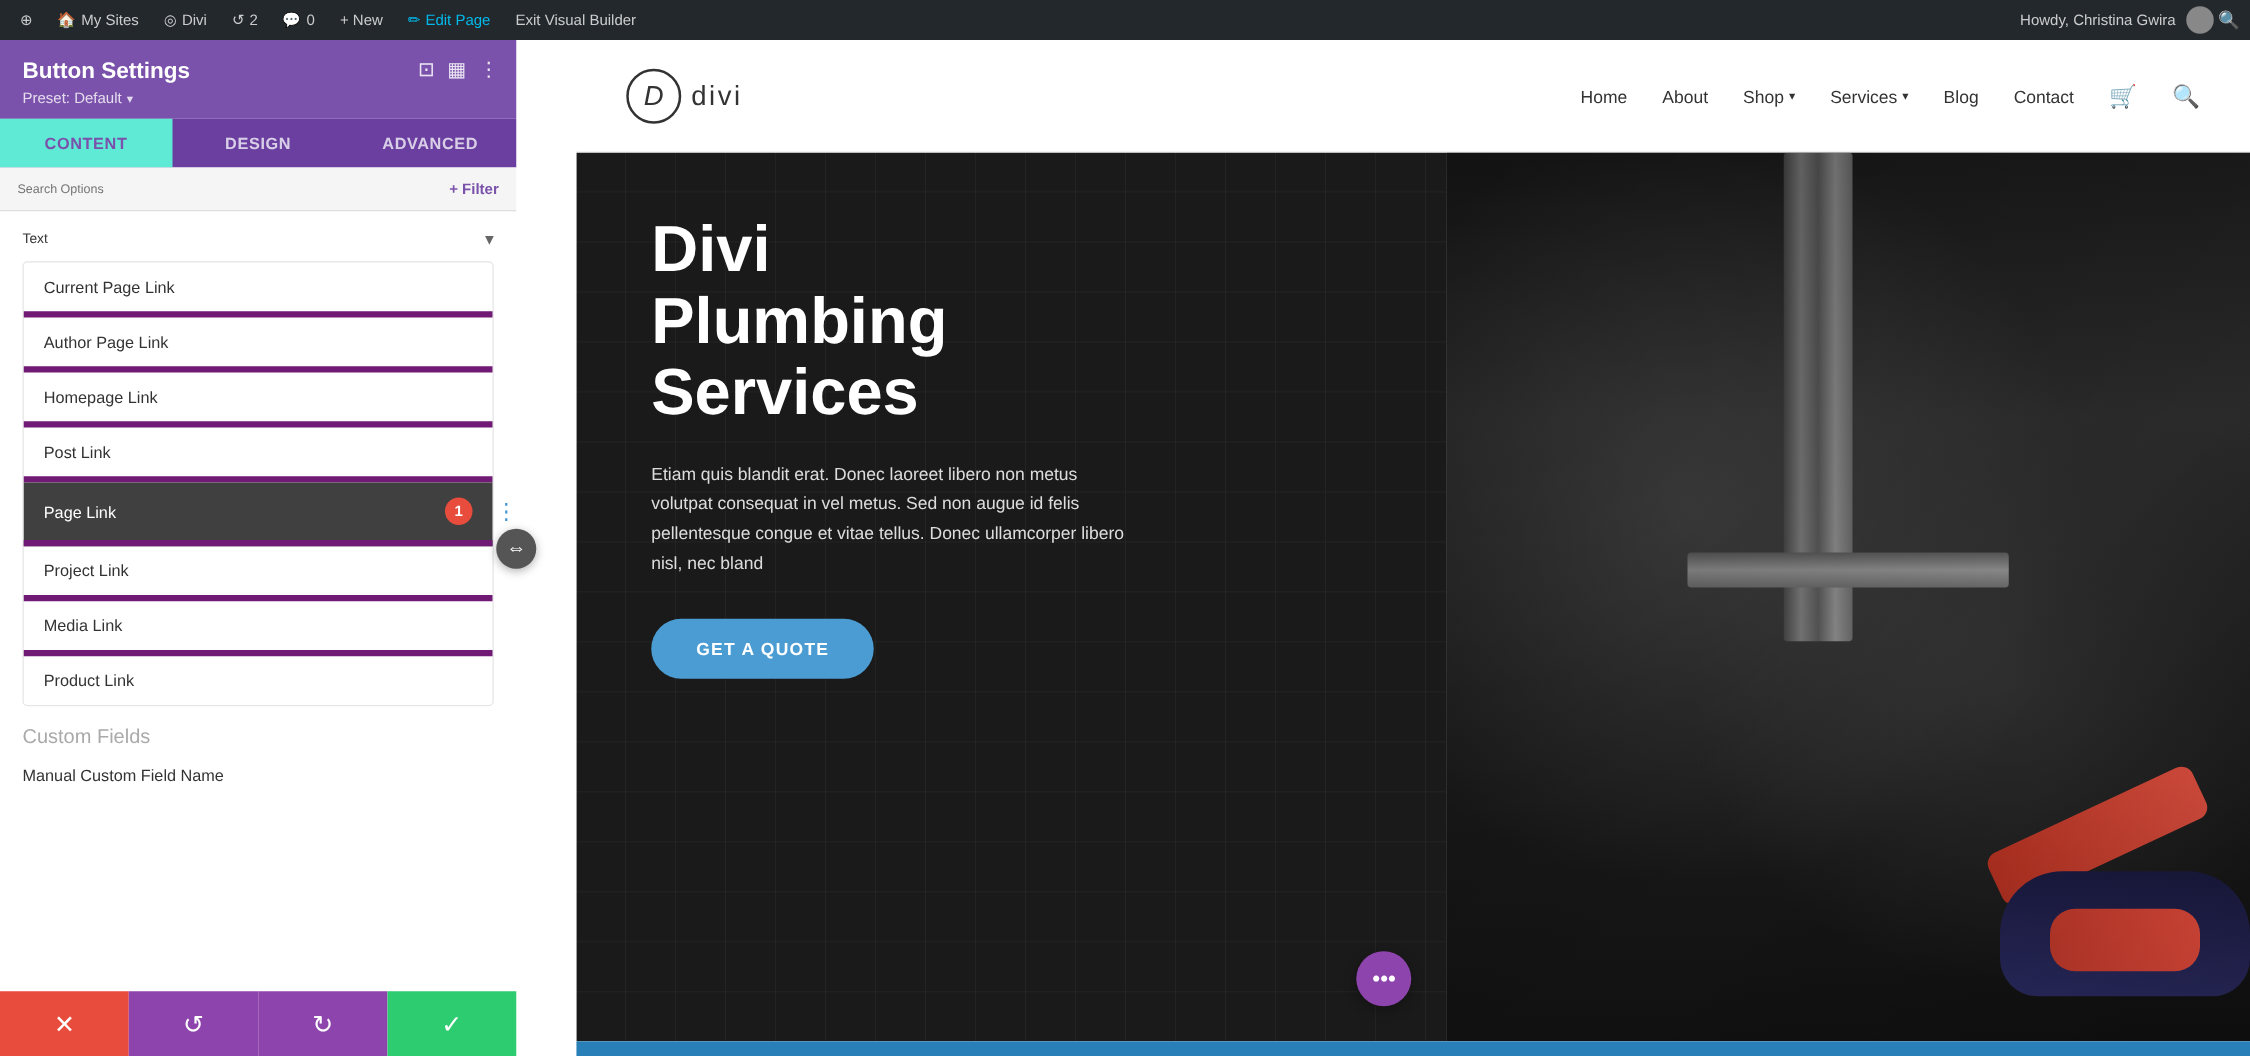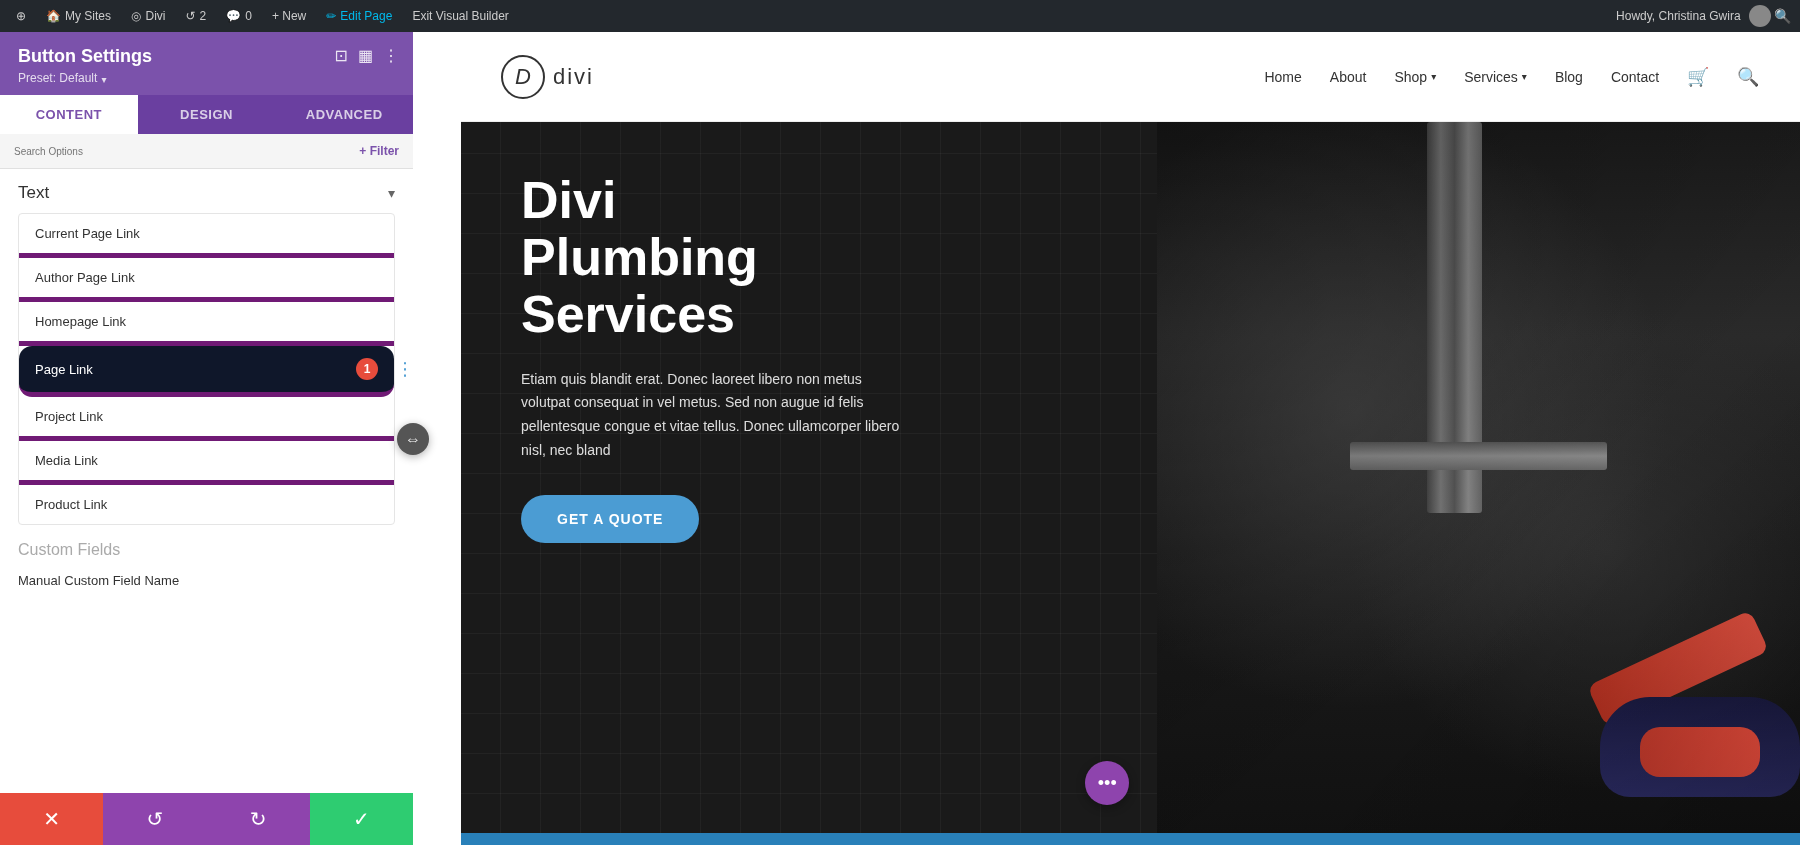--- a/index.html
+++ b/index.html
@@ -86,21 +86,21 @@
       text-align: center;
       padding: 12px 0;
       color: rgba(255,255,255,0.75);
       font-size: 13px;
       font-weight: 600;
       cursor: pointer;
       letter-spacing: 0.5px;
       text-transform: uppercase;
     }
     .tab.active {
-      background: #ffffff;
+      background: #5eead4;
       color: #7b52ab;
     }
 
     
     .search-bar {
       display: flex;
       align-items: center;
       padding: 10px 14px;
       background: #f5f5f5;
       border-bottom: 1px solid #e0e0e0;
@@ -127,21 +127,21 @@
     }
 
     
     .section-header {
       display: flex;
       align-items: center;
       justify-content: space-between;
       padding: 14px 18px 10px;
     }
     .section-title {
-      font-size: 17px;
+      font-size: 11px;
       color: #333;
       font-weight: 400;
     }
     .section-chevron { color: #666; font-size: 14px; cursor: pointer; }
 
     
     .link-list {
       background: #fff;
       margin: 0 18px;
       border: 1px solid #e5e5e5;
@@ -154,23 +154,22 @@
       color: #333;
       cursor: pointer;
       border-bottom: 5px solid #701a75;
       display: flex;
       align-items: center;
       justify-content: space-between;
       position: relative;
     }
     .link-item:last-child { border-bottom: none; }
     .link-item.active {
-      background: #0f172a;
-      color: #fff;
-      border-radius: 13px;
+      background: #404040;
+      color: #fff;
     }
     .link-item-dots {
       position: absolute;
       right: -20px;
       top: 50%;
       transform: translateY(-50%);
       color: #4b9cd3;
       font-size: 18px;
       cursor: pointer;
     }
@@ -466,20 +465,23 @@
     <div class="link-list" style="position:relative;">
       <div class="link-item">
         <span>Current Page Link</span>
       </div>
       <div class="link-item">
         <span>Author Page Link</span>
       </div>
       <div class="link-item">
         <span>Homepage Link</span>
       </div>
+      <div class="link-item">
+        <span>Post Link</span>
+      </div>
       <div class="link-item active" style="position:relative;">
         <span>Page Link</span>
         <div class="badge">1</div>
         <div class="link-item-dots">⋮</div>
       </div>
       <div class="link-item">
         <span>Project Link</span>
       </div>
       <div class="link-item">
         <span>Media Link</span>

